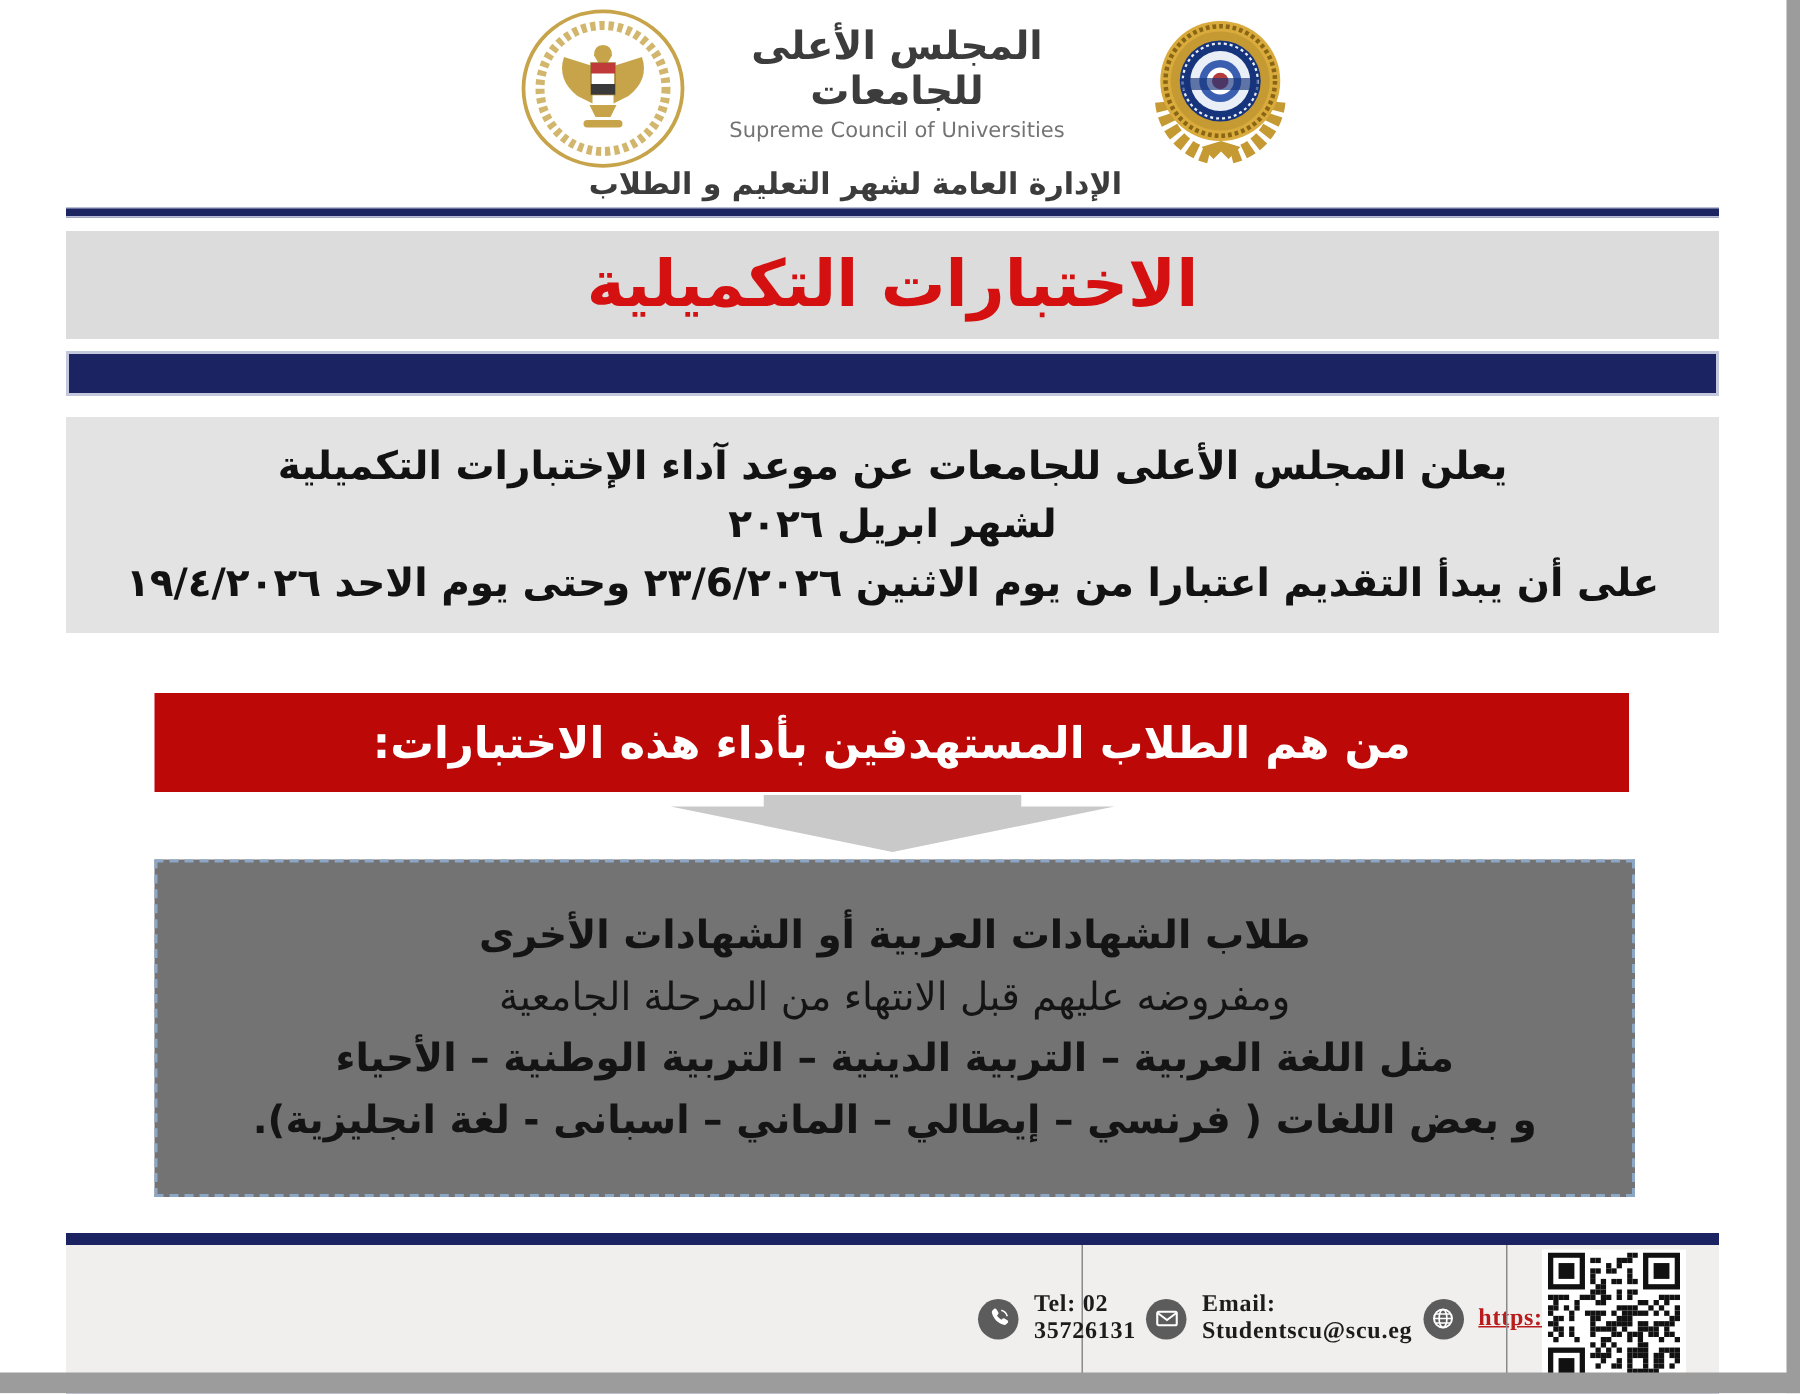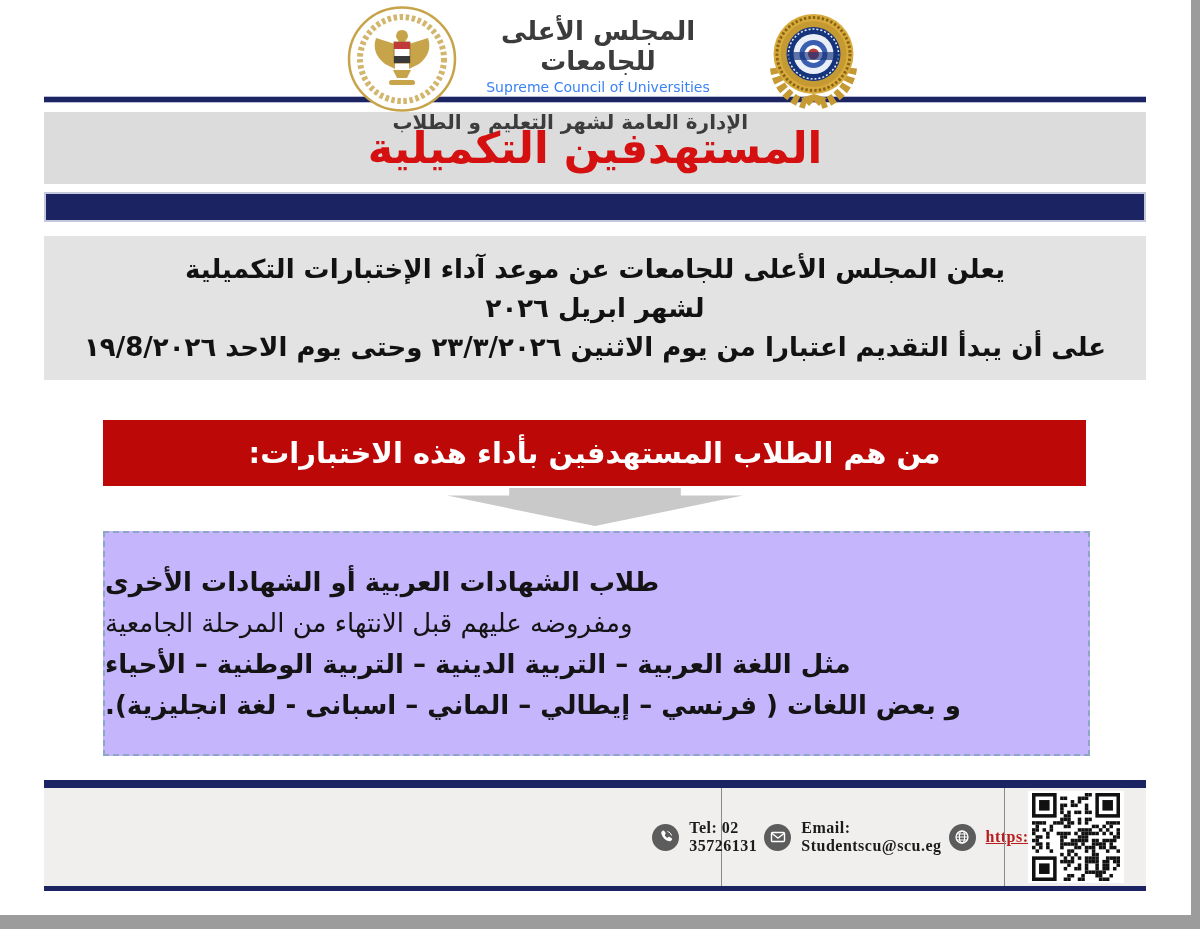--- a/index.html
+++ b/index.html
@@ -2,42 +2,42 @@
 <html lang="ar"><head>
 <meta charset="utf-8">
 <style>
   html,body{margin:0;padding:0;background:#fff;}
   body{font-family:"DejaVu Sans",sans-serif;}
   .page{position:relative;width:1200px;height:929px;background:#fff;overflow:hidden;}
   .edge-right{position:absolute;top:0;right:0;width:9px;height:100%;background:#9c9c9c;}
   .edge-bottom{position:absolute;bottom:0;left:0;width:100%;height:14px;background:#9c9c9c;}
 
   
-  .header{position:relative;height:96px;}
+  .header{position:relative;height:138px;}
   .logo-ministry{position:absolute;left:347px;top:6px;width:110px;height:106px;}
   .logo-scu{position:absolute;left:762px;top:8px;width:103px;height:104px;}
   .header-text{position:absolute;left:448px;top:16px;width:300px;text-align:center;}
   .org-ar{font-size:26px;font-weight:bold;color:#3c3c3c;}
-  .org-en{font-size:14px;color:#3b82f6;margin-top:3px;}
+  .org-en{font-size:14px;color:#737373;margin-top:3px;}
   .dept-ar{font-size:20px;font-weight:bold;color:#3c3c3c;margin-top:15px;white-space:nowrap;}
 
   
   .content{margin-left:44px;width:1102px;}
   .bar-thin{height:7px;background:#1c2462;border-top:1px solid #b9bdd6;border-bottom:1px solid #b9bdd6;box-sizing:border-box;}
   .title-banner{margin-top:9px;height:72px;background:#dcdcdc;display:flex;align-items:center;justify-content:center;
     font-size:43px;font-weight:bold;color:#d51010;}
   .bar-thick{margin-top:8px;height:30px;background:#1b2362;border:2px solid #c3c8dd;box-sizing:border-box;}
   .announce{margin-top:14px;height:144px;background:#e3e3e3;display:flex;flex-direction:column;justify-content:center;
     text-align:center;font-weight:bold;font-size:26px;color:#121212;line-height:39px;}
   .red-banner{margin:40px 0 0 59px;width:983px;height:66px;background:#bd0808;color:#fff;display:flex;
     align-items:center;justify-content:center;font-size:29px;font-weight:bold;}
   .arrow-down{margin:2px 0 0 403px;width:296px;height:38px;background:#c9c9c9;
     clip-path:polygon(21% 0,79% 0,79% 20%,100% 20%,50% 100%,0 20%,21% 20%);}
-  .target-box{margin:5px 0 0 59px;width:983px;height:221px;border:2px dashed #8ca6c6;background:#c4b5fd;
-    display:flex;flex-direction:column;justify-content:center;text-align:left;font-size:26px;color:#141414;line-height:41px;}
+  .target-box{margin:5px 0 0 59px;width:983px;height:221px;border:2px dashed #8ca6c6;background:#737373;
+    display:flex;flex-direction:column;justify-content:center;text-align:center;font-size:26px;color:#141414;line-height:41px;}
   .t-bold{font-weight:bold;}
   .t-reg{font-weight:normal;}
   .target-box p, .announce p{margin:0;}
 
   
   .footer{margin-top:24px;}
   .f-top{height:8px;background:#1b2362;}
   .f-bottom{height:5px;background:#1b2362;}
   .f-body{height:98px;background:#f0efee;display:flex;align-items:stretch;}
   .f-left{width:677px;}
@@ -91,29 +91,29 @@
       <circle cx="51.5" cy="46" r="5.5" fill="#b23c3c"></circle>
       <path d="M26 48 h51" stroke="#16347c" stroke-width="8" opacity="0.65"></path>
     </svg>
   </div>
 
   <div class="content">
 
     <div class="bar-thin"></div>
 
     <div class="title-banner" dir="rtl">
-      <span>المستهدفين التكميلية</span>
+      <span>الاختبارات التكميلية</span>
     </div>
 
     <div class="bar-thick"></div>
 
     <div class="announce" dir="rtl">
       <p>يعلن المجلس الأعلى للجامعات عن موعد آداء الإختبارات التكميلية</p>
       <p>لشهر ابريل ٢٠٢٦</p>
-      <p>على أن يبدأ التقديم اعتبارا من يوم الاثنين ٢٣/٣/٢٠٢٦ وحتى يوم الاحد ١٩/8/٢٠٢٦</p>
+      <p>على أن يبدأ التقديم اعتبارا من يوم الاثنين ٢٣/6/٢٠٢٦ وحتى يوم الاحد ١٩/٤/٢٠٢٦</p>
     </div>
 
     <div class="red-banner" dir="rtl">
       <span>من هم الطلاب المستهدفين بأداء هذه الاختبارات:</span>
     </div>
 
     <div class="arrow-down"></div>
 
     <div class="target-box" dir="rtl">
       <p class="t-bold">طلاب الشهادات العربية أو الشهادات الأخرى</p>

